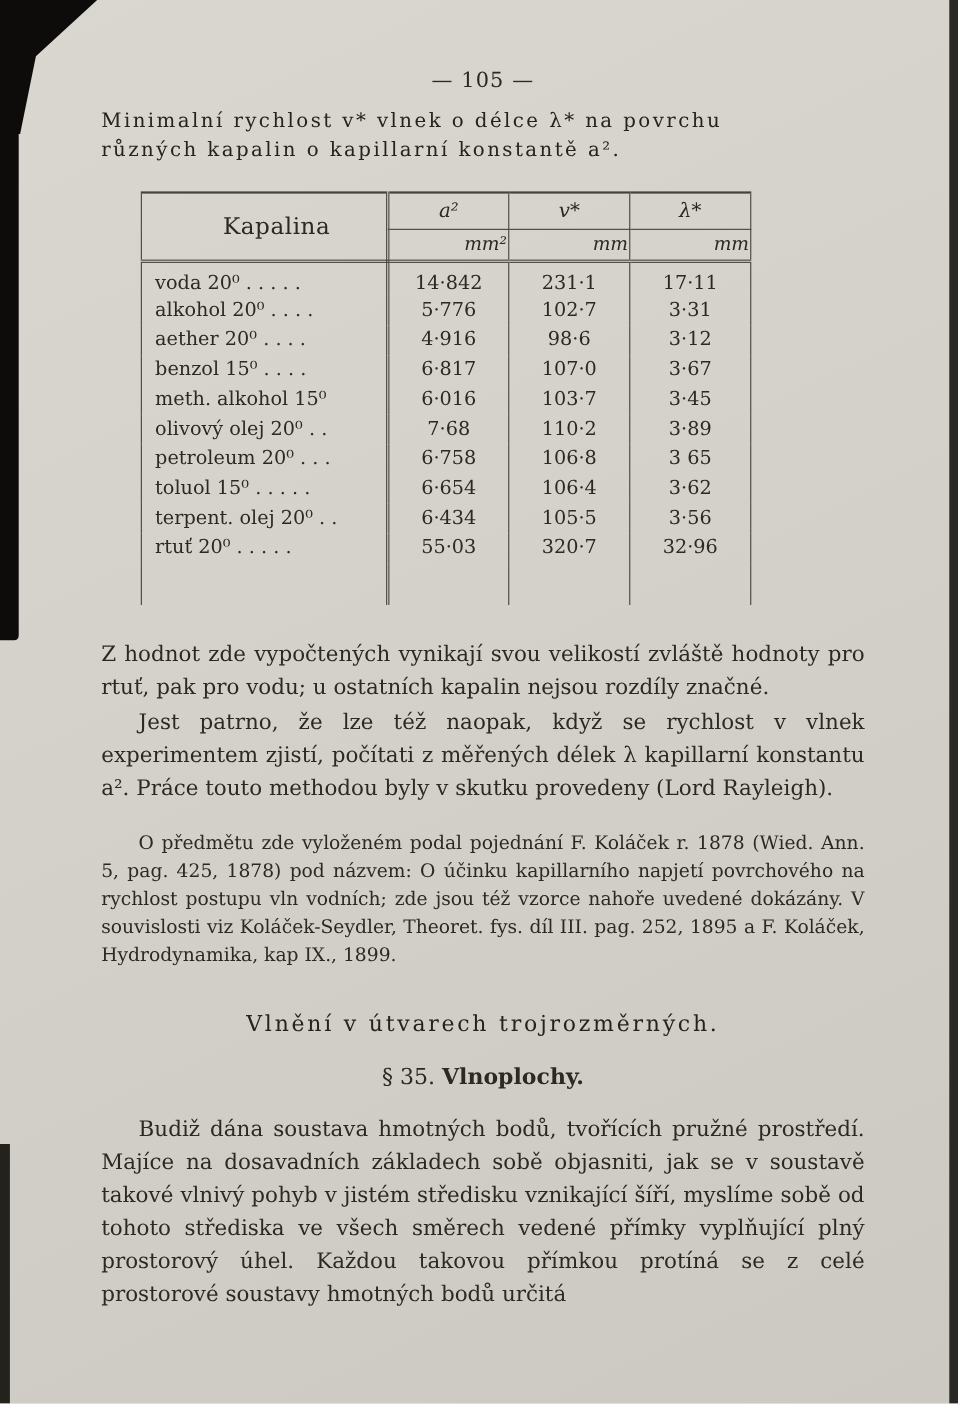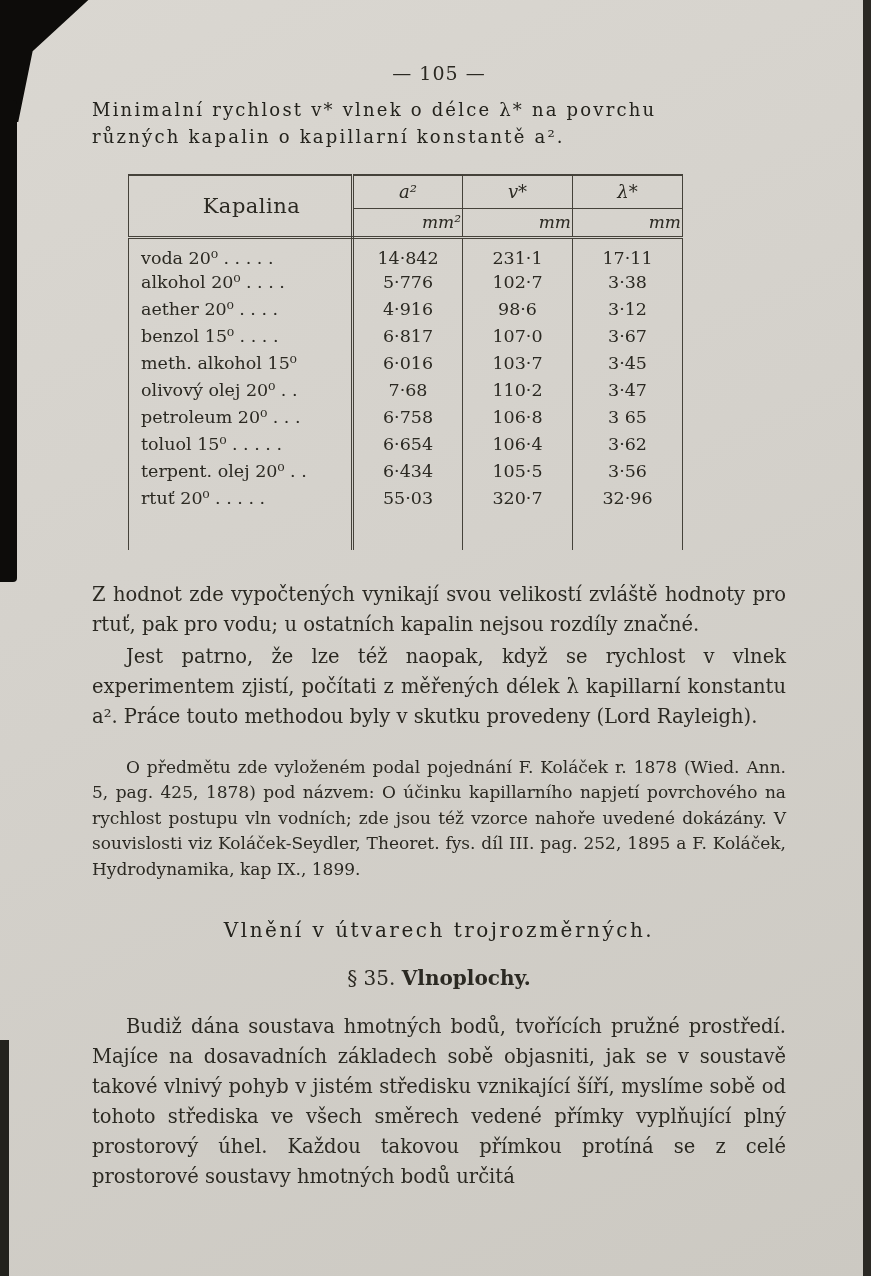--- a/index.html
+++ b/index.html
@@ -164,21 +164,21 @@
       <tr class="first-row">
         <td class="liquid">voda 20⁰ . . . . .</td>
         <td class="num">14·842</td>
         <td class="num">231·1</td>
         <td class="num last">17·11</td>
       </tr>
       <tr>
         <td class="liquid">alkohol 20⁰ . . . .</td>
         <td class="num">5·776</td>
         <td class="num">102·7</td>
-        <td class="num last">3·38</td>
+        <td class="num last">3·31</td>
       </tr>
       <tr>
         <td class="liquid">aether 20⁰ . . . .</td>
         <td class="num">4·916</td>
         <td class="num">98·6</td>
         <td class="num last">3·12</td>
       </tr>
       <tr>
         <td class="liquid">benzol 15⁰ . . . .</td>
         <td class="num">6·817</td>
@@ -188,21 +188,21 @@
       <tr>
         <td class="liquid">meth. alkohol 15⁰</td>
         <td class="num">6·016</td>
         <td class="num">103·7</td>
         <td class="num last">3·45</td>
       </tr>
       <tr>
         <td class="liquid">olivový olej 20⁰ . .</td>
         <td class="num">7·68</td>
         <td class="num">110·2</td>
-        <td class="num last">3·47</td>
+        <td class="num last">3·89</td>
       </tr>
       <tr>
         <td class="liquid">petroleum 20⁰ . . .</td>
         <td class="num">6·758</td>
         <td class="num">106·8</td>
         <td class="num last">3 65</td>
       </tr>
       <tr>
         <td class="liquid">toluol 15⁰ . . . . .</td>
         <td class="num">6·654</td>

